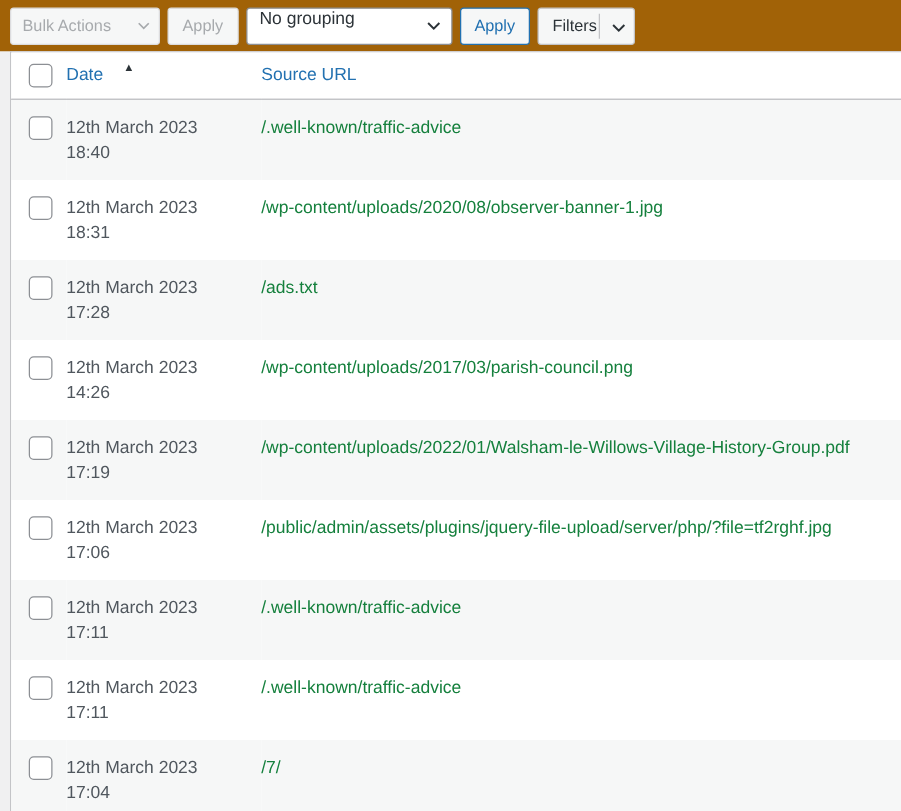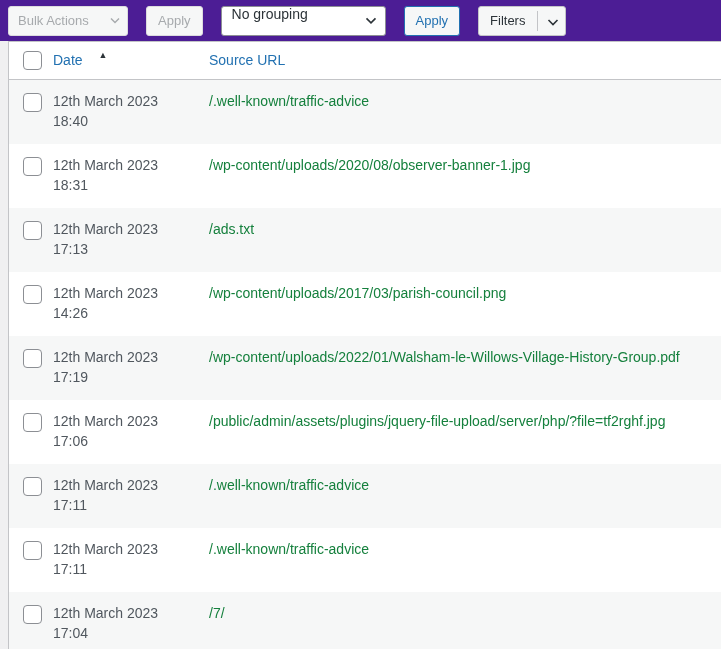--- a/index.html
+++ b/index.html
@@ -12,22 +12,22 @@
     background: #f0f0f1;
     font-family: "Liberation Sans", sans-serif;
   }
 
   
   .tablenav {
     height: 41px;
     display: flex;
     align-items: center;
     padding: 0 0 0 8px;
-    gap: 18px;
-    background: #4c1d95;
+    gap: 6px;
+    background: #a16207;
   }
 
   .btn {
     height: 30px;
     border-radius: 3px;
     font-size: 13px;
     line-height: 1;
     display: inline-flex;
     align-items: center;
     background: #f6f7f7;
@@ -98,21 +98,21 @@
     border: 1px solid #c3c4c7;
     background: #f6f7f7;
     color: #2c3338;
     display: inline-flex;
     align-items: center;
     height: 30px;
     border-radius: 3px;
     overflow: hidden;
   }
   .split-btn .label {
-    padding: 0 12px 0 11px;
+    padding: 0 2px 0 11px;
     font-size: 13px;
     line-height: 28px;
     cursor: pointer;
   }
   .split-btn .divider {
     width: 1px;
     height: 20px;
     background: #c3c4c7;
   }
   .split-btn .arrow {
@@ -289,21 +289,21 @@
           <td class="cell-date">
             <div>12th March 2023</div>
             <div>18:31</div>
           </td>
           <td class="cell-url"><a>/wp-content/uploads/2020/08/observer-banner-1.jpg</a></td>
         </tr>
         <tr class="alt">
           <td class="cb-cell"><span class="checkbox"></span></td>
           <td class="cell-date">
             <div>12th March 2023</div>
-            <div>17:13</div>
+            <div>17:28</div>
           </td>
           <td class="cell-url"><a>/ads.txt</a></td>
         </tr>
         <tr>
           <td class="cb-cell"><span class="checkbox"></span></td>
           <td class="cell-date">
             <div>12th March 2023</div>
             <div>14:26</div>
           </td>
           <td class="cell-url"><a>/wp-content/uploads/2017/03/parish-council.png</a></td>

